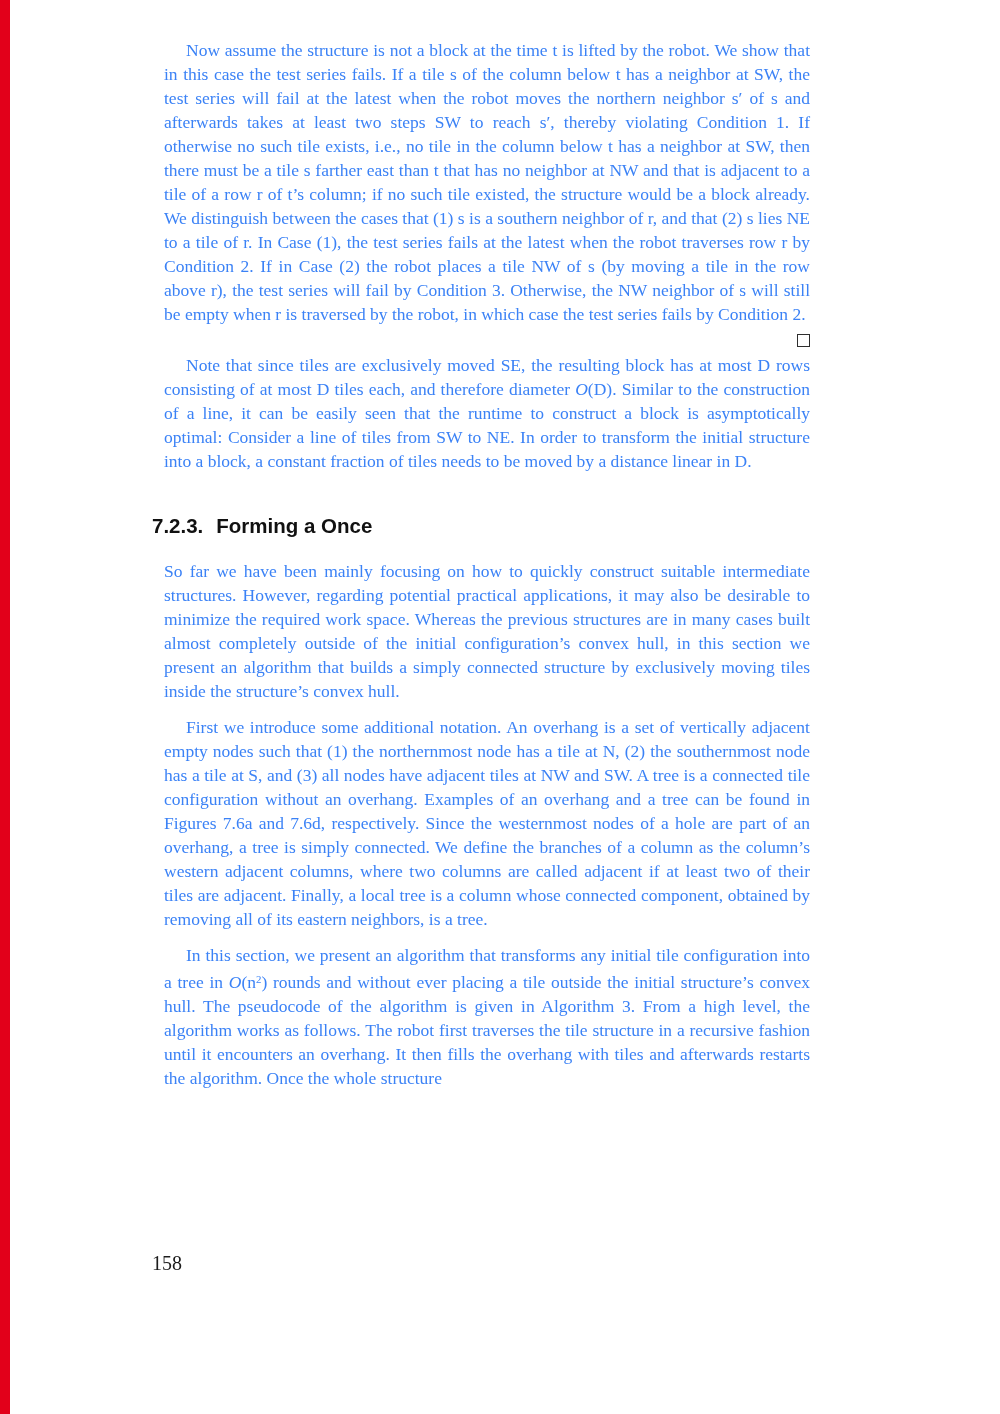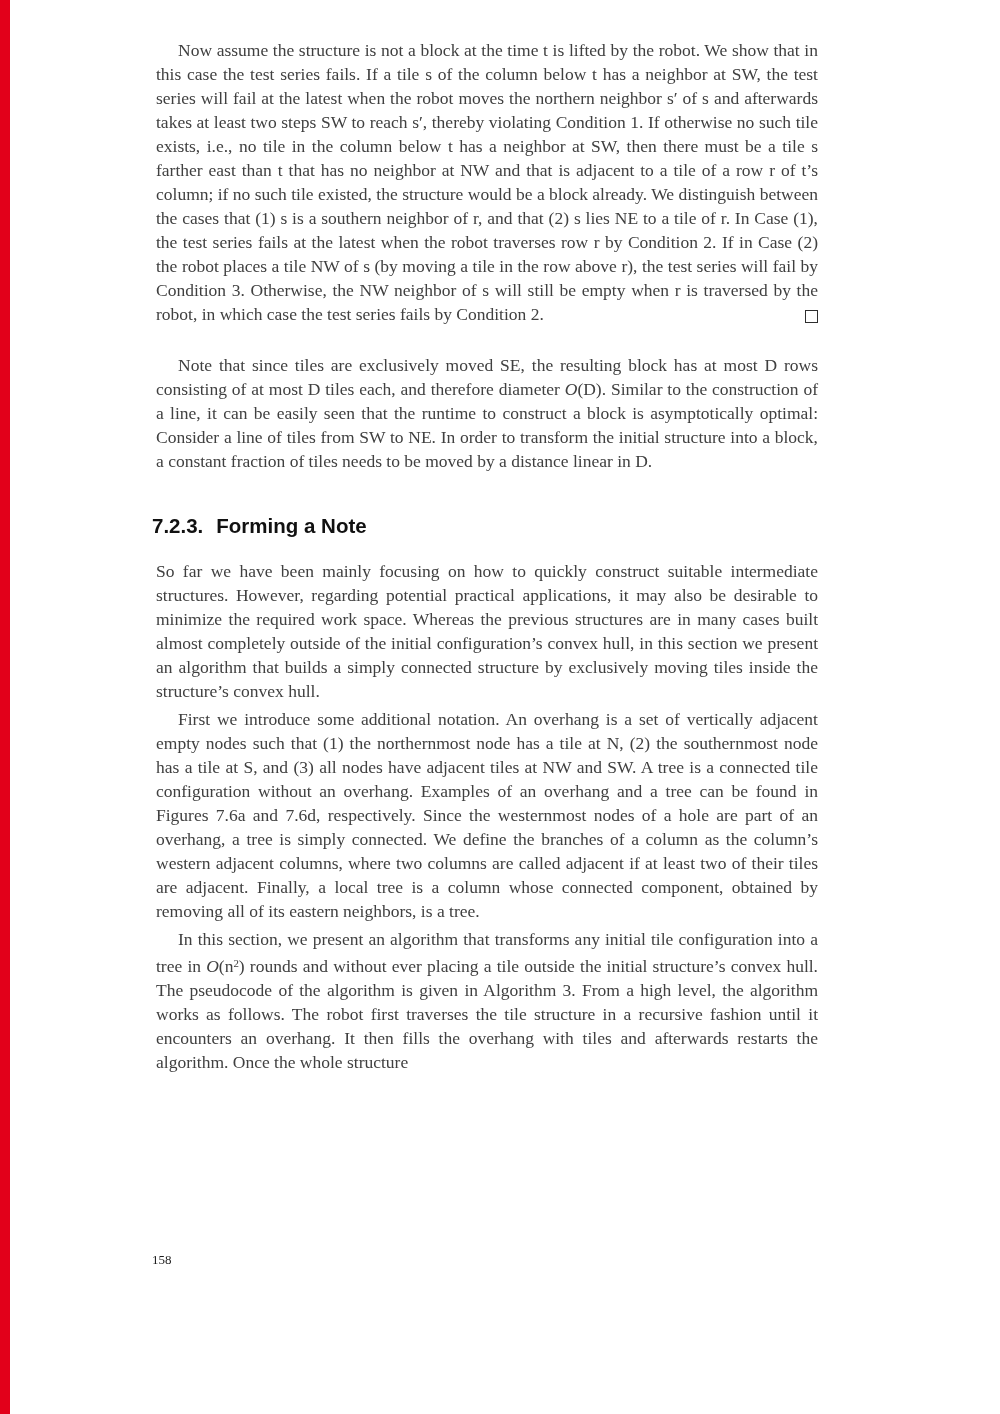--- a/index.html
+++ b/index.html
@@ -24,25 +24,25 @@
     margin-top: 94px;
     font-style: italic;
     font-size: 17px;
     line-height: 21px;
     padding-bottom: 5px;
     border-bottom: 1.5px solid #3a3a3a;
     color: #222222;
   }
   .body-text { margin-top: 38px; }
   .para {
-    margin: 4px;
+    margin: 12px;
     font-size: 17.5px;
     line-height: 24px;
     text-align: justify;
-    color: #404040;
+    color: #3b82f6;
   }
   .para.indent { text-indent: 22px; }
   .para.gap-after { margin-bottom: 27px; }
   .cal { font-style: italic; }
   .sup { font-size: 0.62em; vertical-align: 0.5em; }
   .qed {
     float: right;
     width: 11px; height: 11px;
     border: 1.5px solid #2e2e2e;
     margin-top: 8px;
@@ -52,33 +52,33 @@
     font-family: "Liberation Sans", "DejaVu Sans", sans-serif;
     font-weight: 700;
     font-size: 20.5px;
     line-height: 26px;
     color: #111111;
   }
   h2.section-heading .sec-num { margin-right: 13px; }
   .page-number {
     position: absolute;
     left: 152px; top: 1252px;
-    font-size: 13px;
+    font-size: 20px;
     color: #1c1c1c;
   }
 </style>
 </head>
 <body>
 
 <div class="accent-bar" style="background: rgb(226, 0, 26);"></div>
 
 <div class="content">
   <div class="body-text">
       <p class="para indent gap-after"><span>Now assume the structure is not a block at the time </span><span class="i">t</span><span> is lifted by the robot. We show that in this case the test series fails. If a tile </span><span class="i">s</span><span> of the column below </span><span class="i">t</span><span> has a neighbor at </span><span class="i">SW</span><span>, the test series will fail at the latest when the robot moves the northern neighbor </span><span class="i">s′</span><span> of </span><span class="i">s</span><span> and afterwards takes at least two steps </span><span class="i">SW</span><span> to reach </span><span class="i">s′</span><span>, thereby violating Condition 1. If otherwise no such tile exists, i.e., no tile in the column below </span><span class="i">t</span><span> has a neighbor at </span><span class="i">SW</span><span>, then there must be a tile </span><span class="i">s</span><span> farther east than </span><span class="i">t</span><span> that has no neighbor at </span><span class="i">NW</span><span> and that is adjacent to a tile of a row </span><span class="i">r</span><span> of </span><span class="i">t</span><span>’s column; if no such tile existed, the structure would be a block already. We distinguish between the cases that (1) </span><span class="i">s</span><span> is a southern neighbor of </span><span class="i">r</span><span>, and that (2) </span><span class="i">s</span><span> lies </span><span class="i">NE</span><span> to a tile of </span><span class="i">r</span><span>. In Case (1), the test series fails at the latest when the robot traverses row </span><span class="i">r</span><span> by Condition 2. If in Case (2) the robot places a tile </span><span class="i">NW</span><span> of </span><span class="i">s</span><span> (by moving a tile in the row above </span><span class="i">r</span><span>), the test series will fail by Condition 3. Otherwise, the </span><span class="i">NW</span><span> neighbor of </span><span class="i">s</span><span> will still be empty when </span><span class="i">r</span><span> is traversed by the robot, in which case the test series fails by Condition 2.</span><span class="qed"></span></p>
       <p class="para indent"><span>Note that since tiles are exclusively moved </span><span class="i">SE</span><span>, the resulting block has at most </span><span class="i">D</span><span> rows consisting of at most </span><span class="i">D</span><span> tiles each, and therefore diameter </span><span class="cal">O</span><span>(</span><span class="i">D</span><span>)</span><span>. Similar to the construction of a line, it can be easily seen that the runtime to construct a block is asymptotically optimal: Consider a line of tiles from </span><span class="i">SW</span><span> to </span><span class="i">NE</span><span>. In order to transform the initial structure into a block, a constant fraction of tiles needs to be moved by a distance linear in </span><span class="i">D</span><span>.</span></p>
-      <h2 class="section-heading"><span class="sec-num">7.2.3.</span><span>Forming a Note</span></h2>
+      <h2 class="section-heading"><span class="sec-num">7.2.3.</span><span>Forming a Once</span></h2>
       <p class="para"><span>So far we have been mainly focusing on how to </span><span class="i">quickly</span><span> construct suitable intermediate structures. However, regarding potential practical applications, it may also be desirable to minimize the required work space. Whereas the previous structures are in many cases built almost completely outside of the initial configuration’s convex hull, in this section we present an algorithm that builds a simply connected structure by exclusively moving tiles inside the structure’s convex hull.</span></p>
       <p class="para indent"><span>First we introduce some additional notation. An </span><span class="i">overhang</span><span> is a set of vertically adjacent empty nodes such that (1) the northernmost node has a tile at </span><span class="i">N</span><span>, (2) the southernmost node has a tile at </span><span class="i">S</span><span>, and (3) all nodes have adjacent tiles at </span><span class="i">NW</span><span> and </span><span class="i">SW</span><span>. A </span><span class="i">tree</span><span> is a connected tile configuration without an overhang. Examples of an overhang and a tree can be found in Figures 7.6a and 7.6d, respectively. Since the westernmost nodes of a hole are part of an overhang, a tree is simply connected. We define the </span><span class="i">branches</span><span> of a column as the column’s western adjacent columns, where two columns are called adjacent if at least two of their tiles are adjacent. Finally, a </span><span class="i">local tree</span><span> is a column whose connected component, obtained by removing all of its eastern neighbors, is a tree.</span></p>
       <p class="para indent"><span>In this section, we present an algorithm that transforms any initial tile configuration into a tree in </span><span class="cal">O</span><span>(</span><span class="i">n</span><span class="sup">2</span><span>)</span><span> rounds and without ever placing a tile outside the initial structure’s convex hull. The pseudocode of the algorithm is given in Algorithm 3. From a high level, the algorithm works as follows. The robot first traverses the tile structure in a recursive fashion until it encounters an overhang. It then fills the overhang with tiles and afterwards restarts the algorithm. Once the whole structure</span></p>
     </div>
 </div>
 
 <div class="page-number">158</div>
 
 </body></html>

